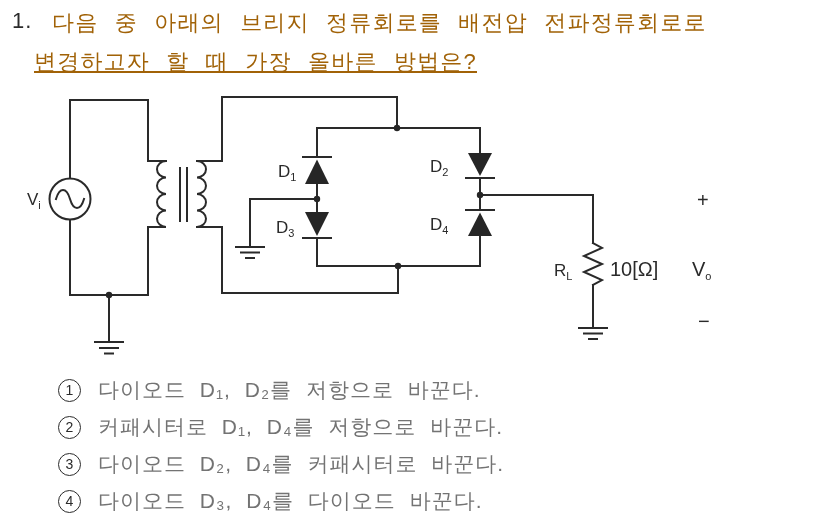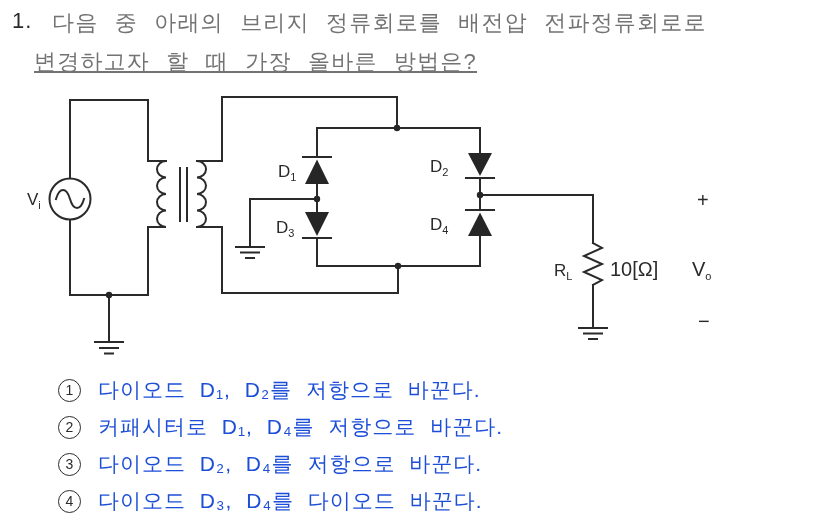--- a/index.html
+++ b/index.html
@@ -9,21 +9,21 @@
     font-family:"Liberation Sans","DejaVu Sans",sans-serif;
     color:#2b2b2b;
   }
   .abs{position:absolute;}
   
   .q-num{
     left:12px;top:8px;font-size:22px;font-weight:500;letter-spacing:1px;
   }
   .q-line{
     font-size:22px;font-weight:500;white-space:nowrap;
-    letter-spacing:1.2px;word-spacing:9px;color:#737373;
+    letter-spacing:1.2px;word-spacing:9px;color:#a16207;
   }
   .q-line1{left:52px;top:8px;}
   .q-line2{left:34px;top:47px;text-decoration:underline;}
   
   .circuit{left:0;top:75px;}
   .wire{fill:none;stroke:#2a2a2a;stroke-width:2;stroke-linecap:square;stroke-linejoin:miter;}
   .part{fill:#262626;stroke:none;}
   .svgtxt{fill:#2a2a2a;font-size:17px;font-family:"Liberation Sans","DejaVu Sans",sans-serif;}
   .svgtxt .sub{font-size:11px;}
   .big{font-size:20px;}
@@ -31,21 +31,21 @@
   .option{
     position:absolute;left:58px;display:flex;align-items:center;
   }
   .opt-circle{
     width:21px;height:21px;border:1.6px solid #2b2b2b;border-radius:50%;
     display:flex;align-items:center;justify-content:center;
     font-size:14px;font-weight:500;flex:0 0 auto;
   }
   .opt-text{
     margin-left:17px;font-size:21px;font-weight:500;white-space:nowrap;
-    letter-spacing:1px;word-spacing:7px;color:#1d4ed8;
+    letter-spacing:1px;word-spacing:7px;color:#737373;
   }
 </style>
 </head>
 <body>
 
 <div class="abs q-num">1.</div>
 <div class="abs q-line q-line1">다음 중 아래의 브리지 정류회로를 배전압 전파정류회로로</div>
 <div class="abs q-line q-line2">변경하고자 할 때 가장 올바른 방법은?</div>
 
 <svg class="abs circuit" width="826" height="300" viewBox="0 0 826 300">
@@ -135,18 +135,18 @@
 <div class="option" style="top:376px;">
   <span class="opt-circle">1</span>
   <span class="opt-text">다이오드 D₁, D₂를 저항으로 바꾼다.</span>
 </div>
 <div class="option" style="top:413px;">
   <span class="opt-circle">2</span>
   <span class="opt-text">커패시터로 D₁, D₄를 저항으로 바꾼다.</span>
 </div>
 <div class="option" style="top:450px;">
   <span class="opt-circle">3</span>
-  <span class="opt-text">다이오드 D₂, D₄를 저항으로 바꾼다.</span>
+  <span class="opt-text">다이오드 D₂, D₄를 커패시터로 바꾼다.</span>
 </div>
 <div class="option" style="top:487px;">
   <span class="opt-circle">4</span>
   <span class="opt-text">다이오드 D₃, D₄를 다이오드 바꾼다.</span>
 </div>
 
 </body></html>

